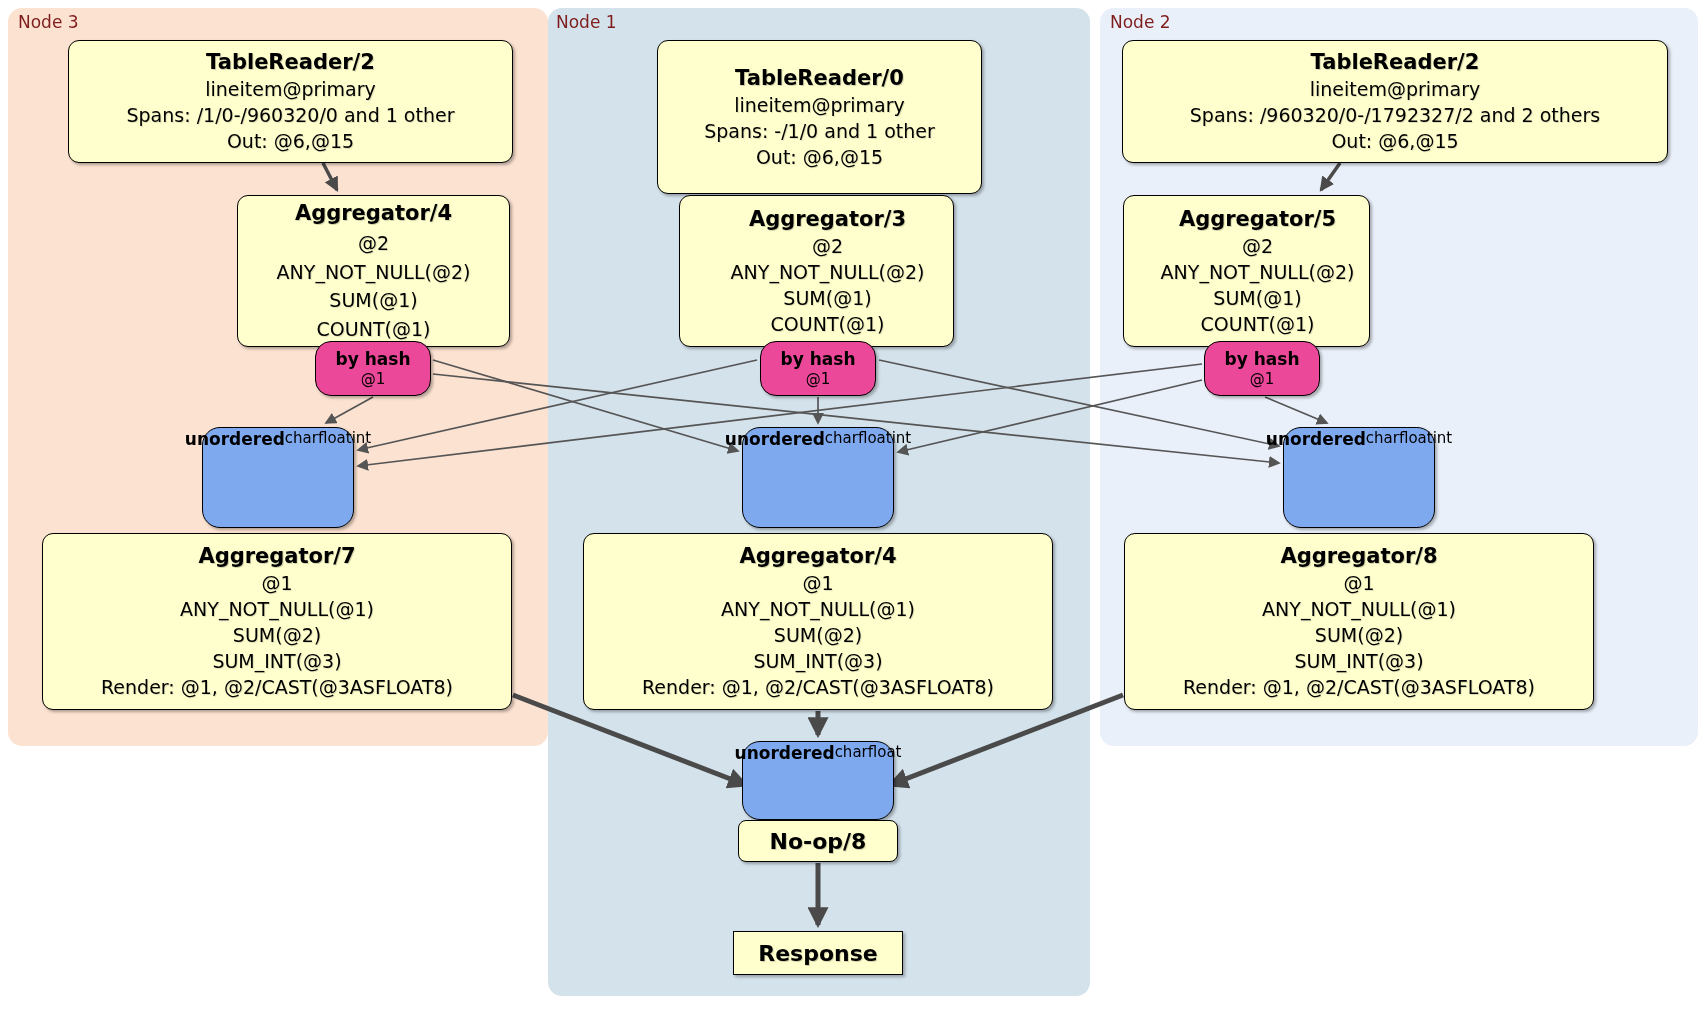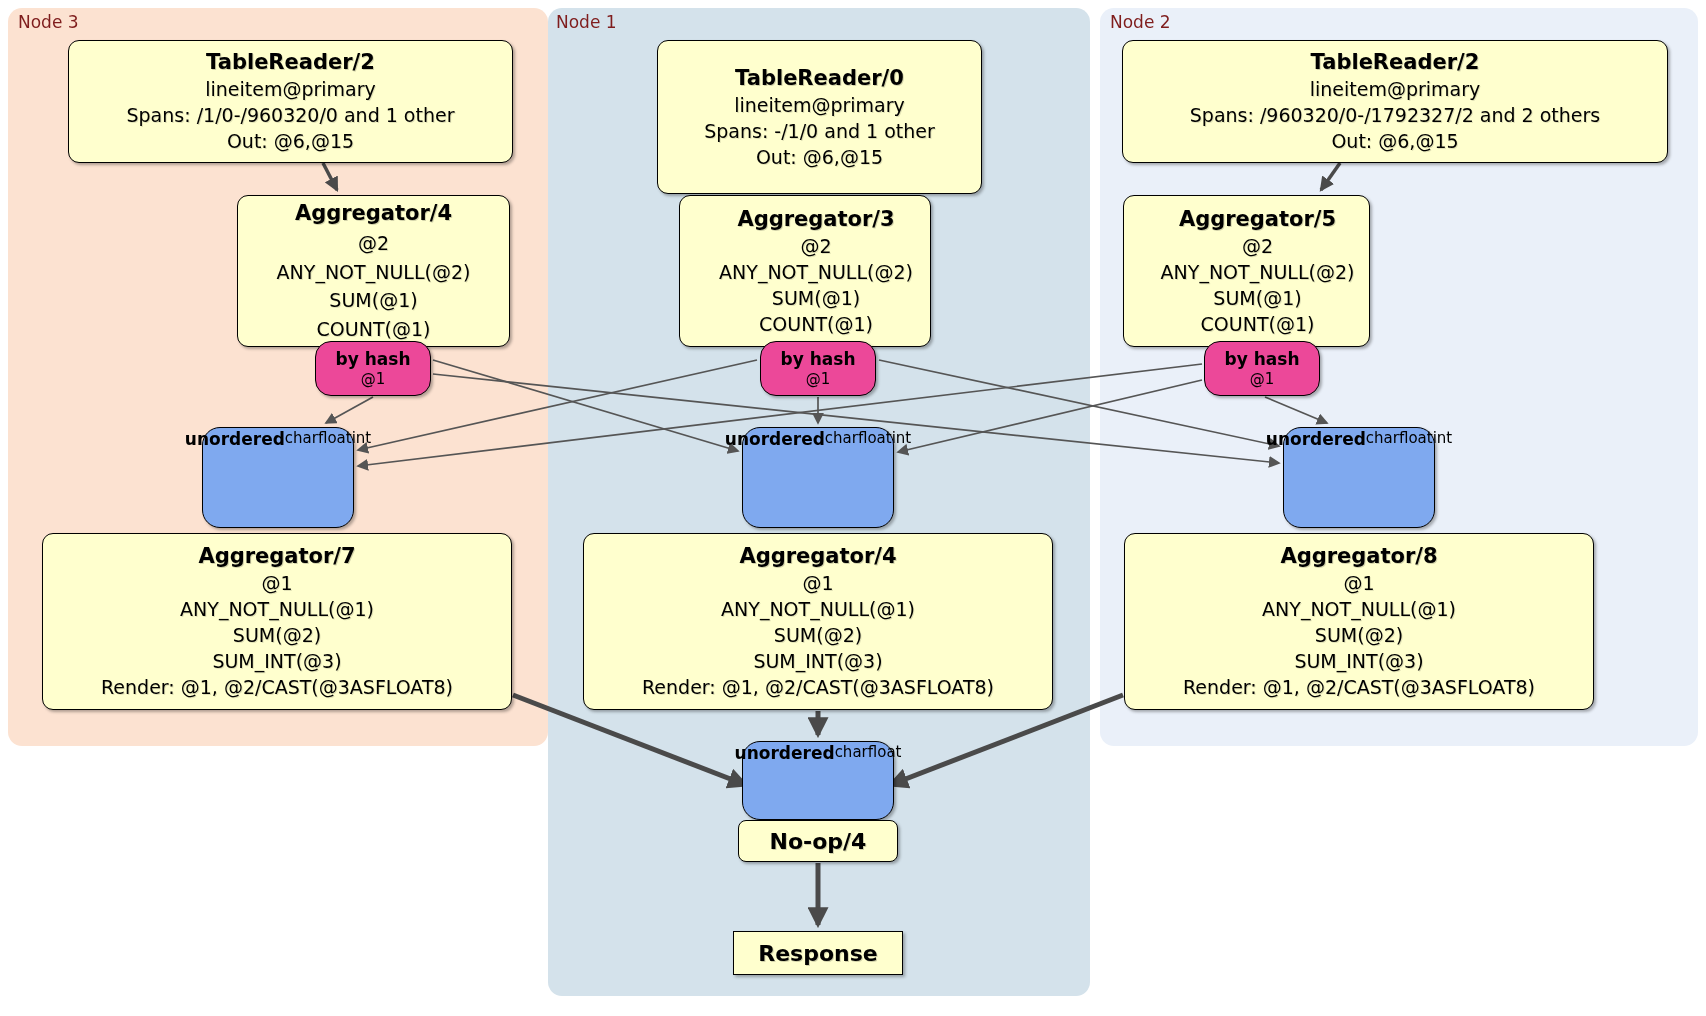--- a/index.html
+++ b/index.html
@@ -154,21 +154,21 @@
   </div>
 
   <div class="opbox" style="left:237px; top:195px; width:273px; height:152px;justify-content:space-between;">
     <div class="optitle">Aggregator/4</div>
     <div class="opline">@2</div>
     <div class="opline">ANY_NOT_NULL(@2)</div>
     <div class="opline">SUM(@1)</div>
     <div class="opline">COUNT(@1)</div>
   </div>
 
-  <div class="opbox" style="left:679px; top:195px; width:252px; height:152px;padding-left:32px;">
+  <div class="opbox" style="left:679px; top:195px; width:275px; height:152px;padding-left:32px;">
     <div class="optitle">Aggregator/3</div>
     <div class="opline">@2</div>
     <div class="opline">ANY_NOT_NULL(@2)</div>
     <div class="opline">SUM(@1)</div>
     <div class="opline">COUNT(@1)</div>
   </div>
 
   <div class="opbox" style="left:1123px; top:195px; width:247px; height:152px;padding-left:32px;">
     <div class="optitle">Aggregator/5</div>
     <div class="opline">@2</div>
@@ -236,20 +236,20 @@
     <div class="opline">Render: @1, @2/CAST(@3ASFLOAT8)</div>
   </div>
 
   <div class="sync" style="left:742px; top:741px; width:152px; height:79px;">
     <div class="stitle">unordered</div>
     <div class="sitem">char</div>
     <div class="sitem">float</div>
   </div>
 
   <div class="opbox terminal" style="left:738px; top:820px; width:160px; height:42px; border-radius:8px;">
-    <div class="optitle">No-op/4</div>
+    <div class="optitle">No-op/8</div>
   </div>
 
   <div class="opbox terminal" style="left:733px; top:931px; width:170px; height:44px; border-radius:0;">
     <div class="optitle">Response</div>
   </div>
 
 </div>
 
 </body></html>

